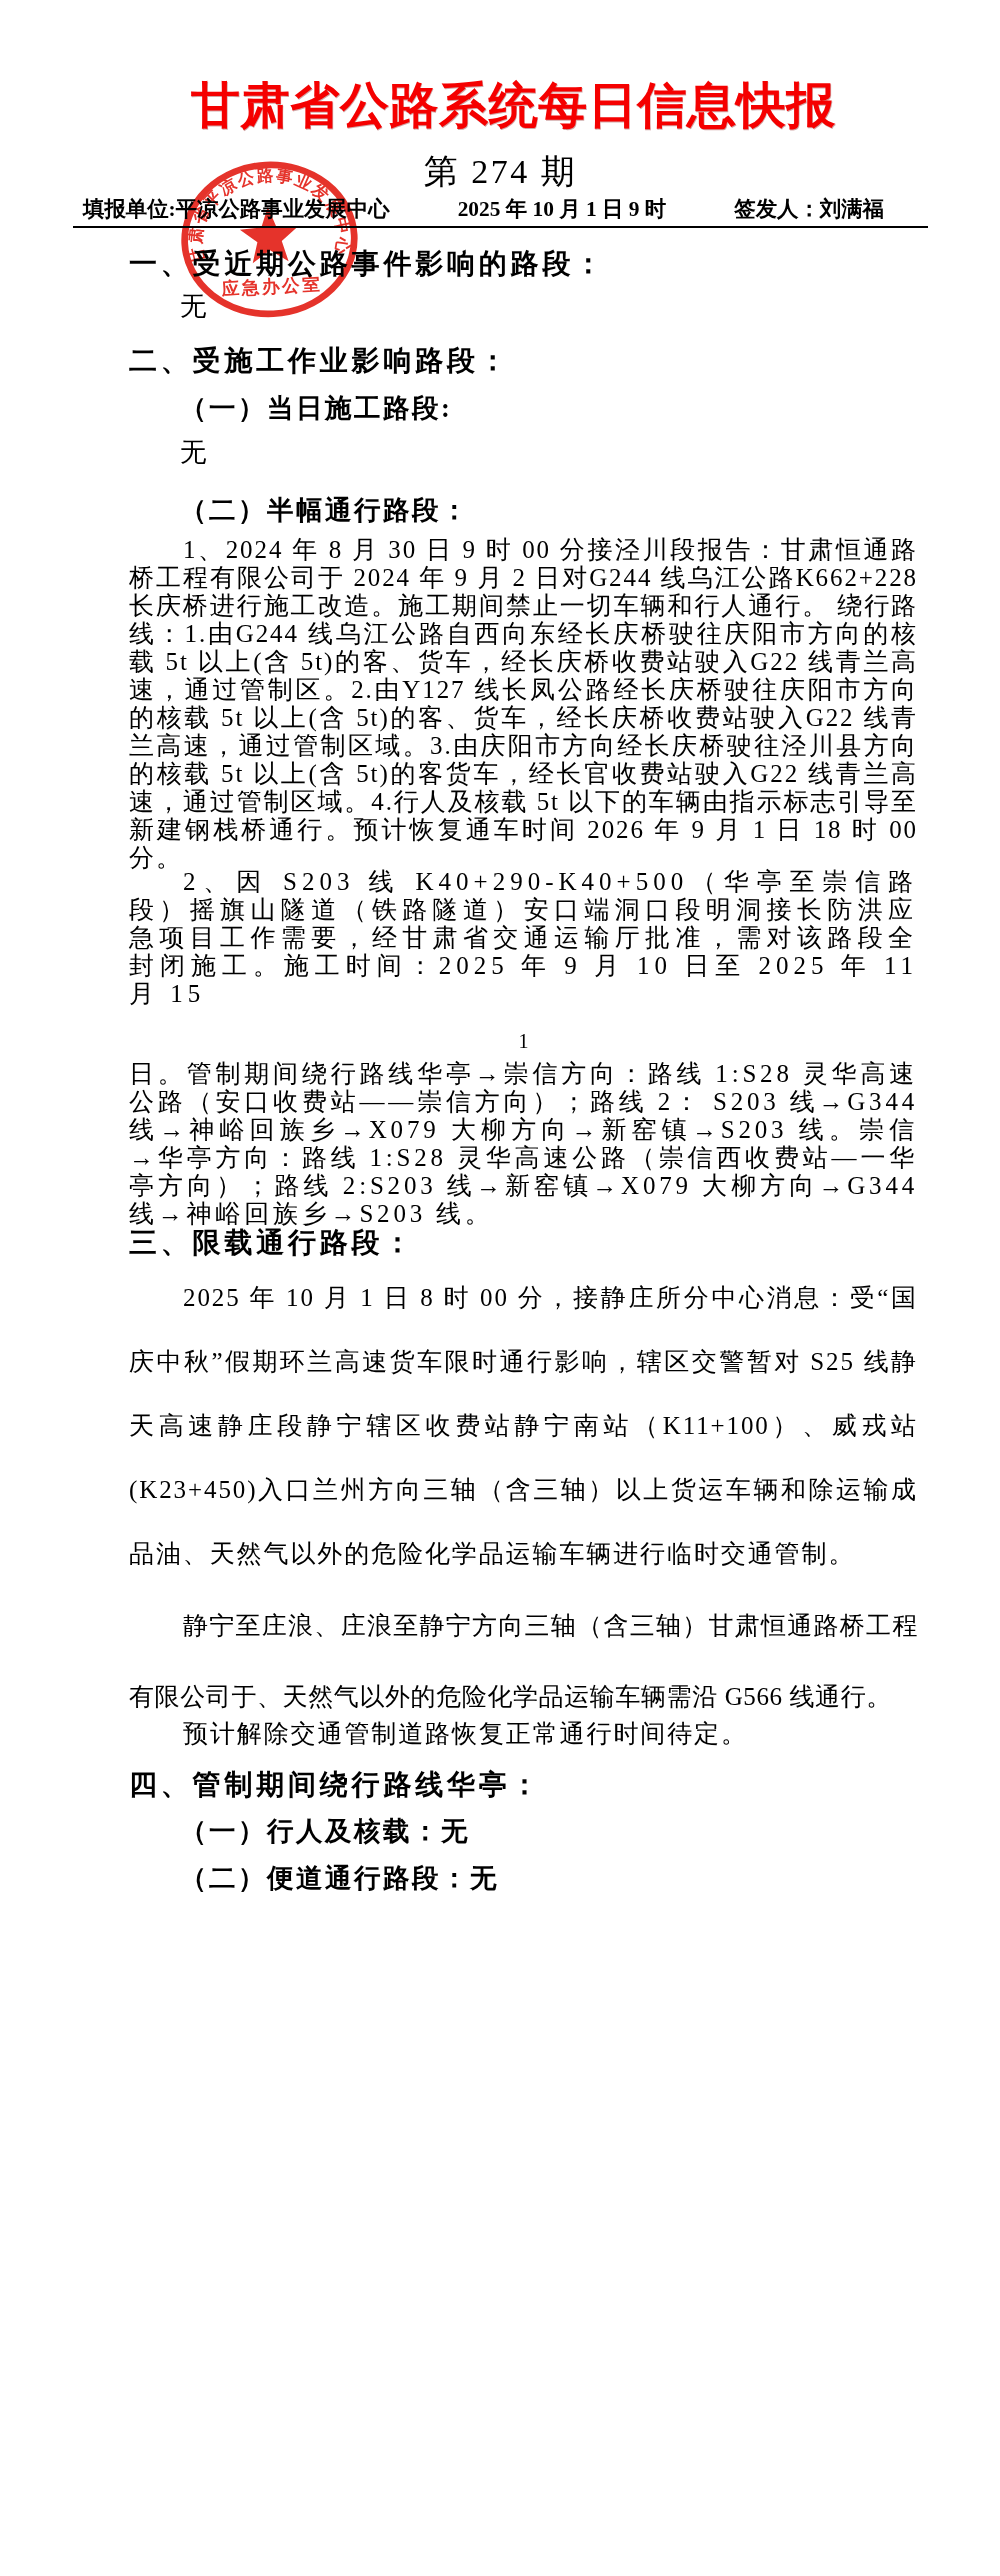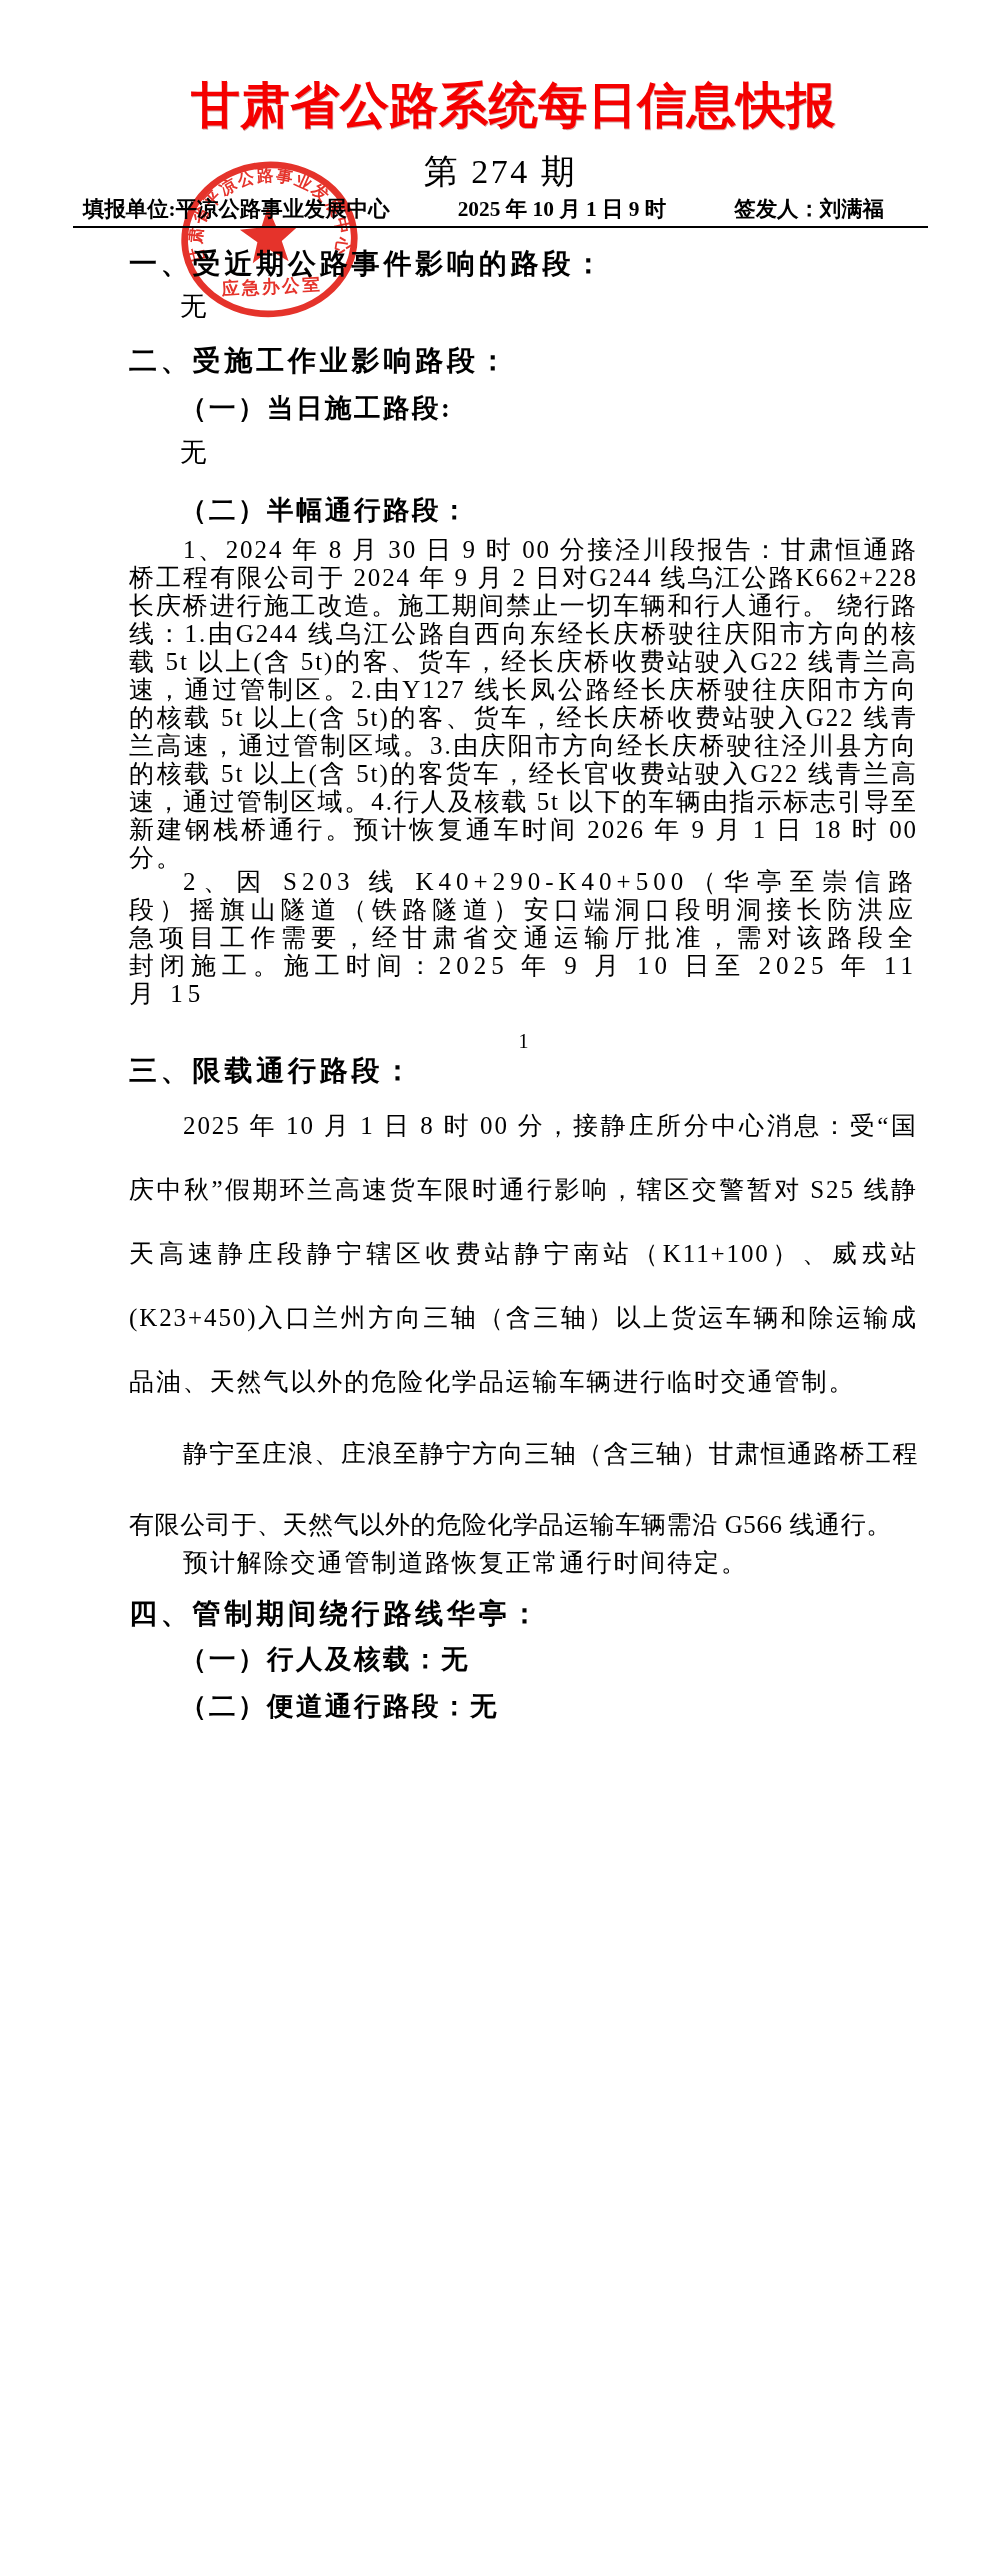--- a/index.html
+++ b/index.html
@@ -68,20 +68,21 @@
   <div class="sec-h h2">二、受施工作业影响路段：</div>
   <div class="sub-h sub21">（一）当日施工路段:</div>
   <div class="none-val none2">无</div>
   <div class="sub-h sub22">（二）半幅通行路段：</div>
 
   <div class="para p1">1、2024 年 8 月 30 日 9 时 00 分接泾川段报告：甘肃恒通路桥工程有限公司于 2024 年 9 月 2 日对G244 线乌江公路K662+228 长庆桥进行施工改造。施工期间禁止一切车辆和行人通行。 绕行路线：1.由G244 线乌江公路自西向东经长庆桥驶往庆阳市方向的核载 5t 以上(含 5t)的客、货车，经长庆桥收费站驶入G22 线青兰高速，通过管制区。2.由Y127 线长凤公路经长庆桥驶往庆阳市方向的核载 5t 以上(含 5t)的客、货车，经长庆桥收费站驶入G22 线青兰高速，通过管制区域。3.由庆阳市方向经长庆桥驶往泾川县方向的核载 5t 以上(含 5t)的客货车，经长官收费站驶入G22 线青兰高速，通过管制区域。4.行人及核载 5t 以下的车辆由指示标志引导至新建钢栈桥通行。预计恢复通车时间 2026 年 9 月 1 日 18 时 00 分。</div>
   <div class="para p2a">2、因 S203 线 K40+290-K40+500（华亭至崇信路段）摇旗山隧道（铁路隧道）安口端洞口段明洞接长防洪应急项目工作需要，经甘肃省交通运输厅批准，需对该路段全封闭施工。施工时间：2025 年 9 月 10 日至 2025 年 11 月 15</div>
 
   <div class="page-num pg1">1</div>
 
+  <div class="para p2b">日。管制期间绕行路线华亭→崇信方向：路线 1:S28 灵华高速公路（安口收费站——崇信方向）；路线 2： S203 线→G344 线→神峪回族乡→X079 大柳方向→新窑镇→S203 线。崇信→华亭方向：路线 1:S28 灵华高速公路（崇信西收费站—一华亭方向）；路线 2:S203 线→新窑镇→X079 大柳方向→G344 线→神峪回族乡→S203 线。</div>
 
   <div class="sec-h h3">三、限载通行路段：</div>
   <div class="para p3">2025 年 10 月 1 日 8 时 00 分，接静庄所分中心消息：受“国庆中秋”假期环兰高速货车限时通行影响，辖区交警暂对 S25 线静天高速静庄段静宁辖区收费站静宁南站（K11+100）、威戎站(K23+450)入口兰州方向三轴（含三轴）以上货运车辆和除运输成品油、天然气以外的危险化学品运输车辆进行临时交通管制。</div>
   <div class="para p4">静宁至庄浪、庄浪至静宁方向三轴（含三轴）甘肃恒通路桥工程有限公司于、天然气以外的危险化学品运输车辆需沿 G566 线通行。</div>
   <div class="para p5">预计解除交通管制道路恢复正常通行时间待定。</div>
 
   <div class="sec-h h4">四、管制期间绕行路线华亭：</div>
   <div class="sub-h sub41">（一）行人及核载：无</div>
   <div class="sub-h sub42">（二）便道通行路段：无</div>
 

